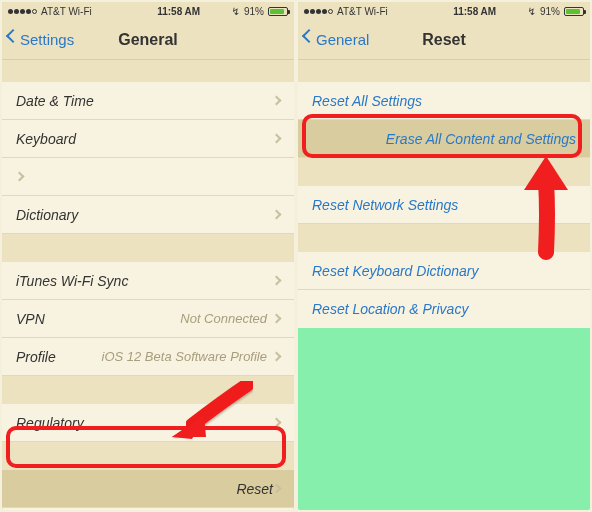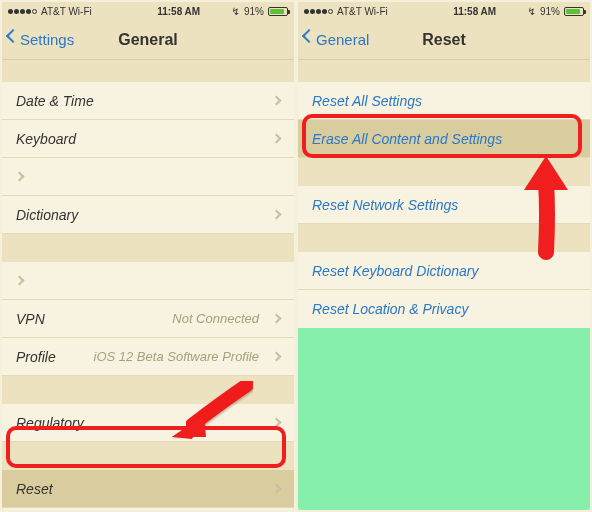--- a/index.html
+++ b/index.html
@@ -74,26 +74,26 @@
     display: flex;
     align-items: center;
     padding: 0 14px;
     font-size: 14px;
     color: #333;
     position: relative;
     font-style: italic;
   }
   .row:last-child { border-bottom: none; }
   .row .label { flex: 1; }
-  .row .value { color: #a89d7d; font-size: 13px; margin-right: 14px; }
+  .row .value { color: #a89d7d; font-size: 13px; margin-right: 6px; }
   .chevron-right {
     width: 7px; height: 7px; border-top: 2px solid #c9bf9c; border-right: 2px solid #c9bf9c; transform: rotate(45deg);
   }
   .row.blue .label { color: #2a78c8; }
-  .row.highlighted { background: #d9cc9f; }
+  .row.highlighted { background: #d9cc9f; text-align: right; }
   .redbox {
     position: absolute;
     border: 4px solid #f01e1e;
     border-radius: 10px;
     pointer-events: none;
   }
   .arrow-svg { position: absolute; pointer-events: none; }
 </style>
 </head>
 <body>
@@ -141,20 +141,21 @@
     <div class="row">
       <span class="chevron-right"></span>
     </div>
     <div class="row">
       <span class="label">Dictionary</span>
       <span class="chevron-right"></span>
     </div>
 
     <div class="section-gap"></div>
     <div class="row">
+      <span class="label">iTunes Wi-Fi Sync</span>
       <span class="chevron-right"></span>
     </div>
     <div class="row">
       <span class="label">VPN</span>
       <span class="value">Not Connected</span>
       <span class="chevron-right"></span>
     </div>
     <div class="row">
       <span class="label">Profile</span>
       <span class="value">iOS 12 Beta Software Profile</span>

